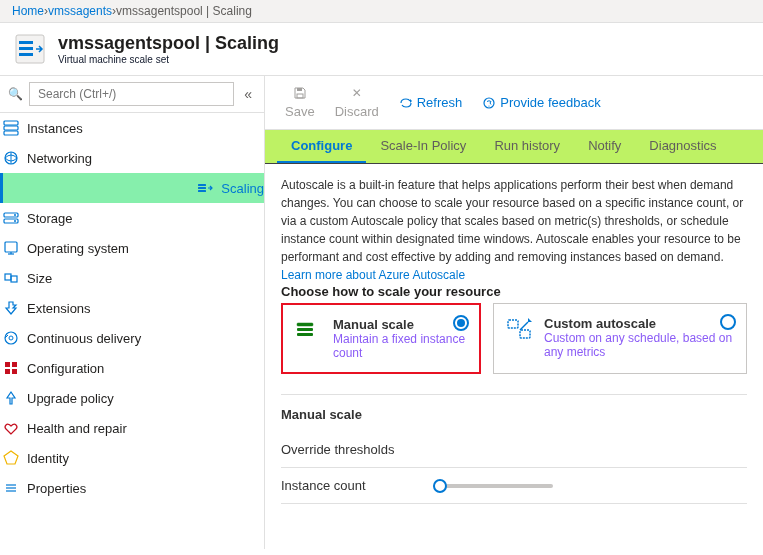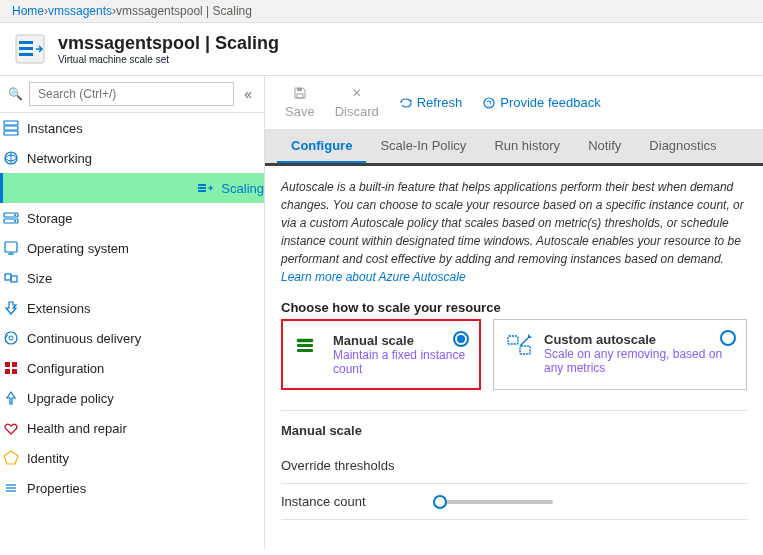--- a/index.html
+++ b/index.html
@@ -113,45 +113,43 @@
       border: none;
       cursor: pointer;
       font-size: 13px;
       color: #0078d4;
     }
     .toolbar-btn.disabled { color: #a19f9d; cursor: default; flex-direction: column; }
 
     
     .tabs {
       display: flex;
-      border-bottom: 3px solid #404040;
+      border-bottom: 1px solid #404040;
       padding: 0 12px;
-      background: #e5e5e5;
+      background: #bef264;
       overflow-x: auto;
     }
     .tab {
       padding: 8px 14px;
       cursor: pointer;
       font-size: 13px;
       color: #605e5c;
       border-bottom: 2px solid transparent;
       white-space: nowrap;
     }
     .tab.active { color: #0078d4; border-bottom: 2px solid #0078d4; font-weight: 600; }
 
     
     .content-body { padding: 12px 16px; flex: 1; overflow-y: auto; }
 
     .autoscale-description {
       font-size: 12px;
       color: #333;
-      margin-bottom: 14px;
       line-height: 1.5;
       max-width: 490px;
-      font-style: italic;
     }
     .autoscale-description a { color: #0078d4; text-decoration: none; }
 
     .scale-heading {
       font-size: 13px;
       font-weight: 600;
       margin-bottom: 4px;
       color: #201f1e;
     }
 
@@ -471,21 +469,21 @@
           <div class="scale-option-icon">
             <svg width="28" height="28" viewBox="0 0 28 28">
               <rect x="2" y="4" width="10" height="8" rx="1" fill="none" stroke="#0078d4" stroke-width="1.5" stroke-dasharray="2,1"></rect>
               <path d="M14 14 L22 6" stroke="#0078d4" stroke-width="1.5"></path>
               <polygon points="22,2 26,6 22,6 22,2" fill="#0078d4"></polygon>
               <rect x="14" y="14" width="10" height="8" rx="1" fill="none" stroke="#0078d4" stroke-width="1.5" stroke-dasharray="2,1"></rect>
             </svg>
           </div>
           <div class="scale-option-text">
             <h3>Custom autoscale</h3>
-            <p>Scale on any removing, based on any metrics</p>
+            <p>Custom on any schedule, based on any metrics</p>
           </div>
           <div class="scale-option-radio"></div>
         </div>
       </div>
 
       <div class="manual-scale-section">
         <div class="manual-scale-title">Manual scale</div>
 
         <div class="field-row">
           <span class="field-label">Override thresholds</span>

